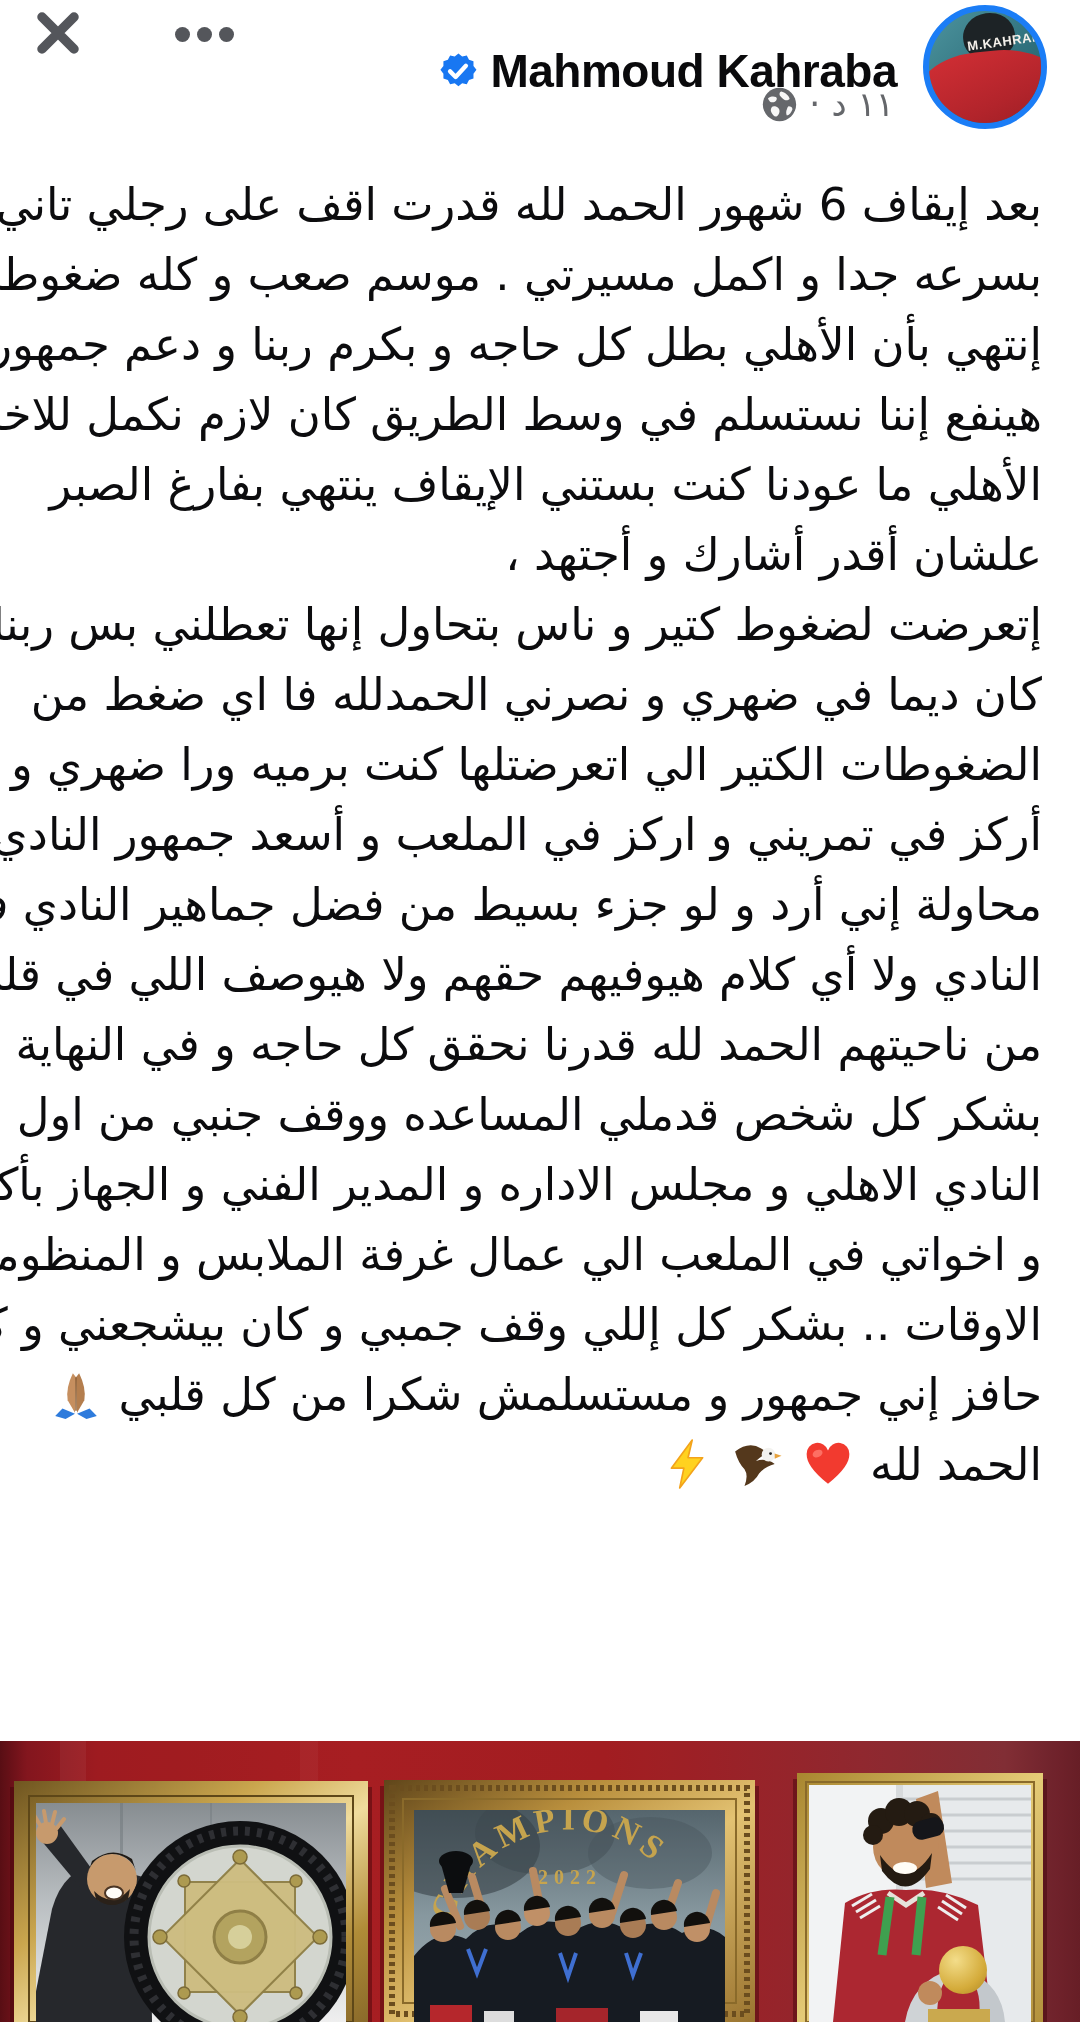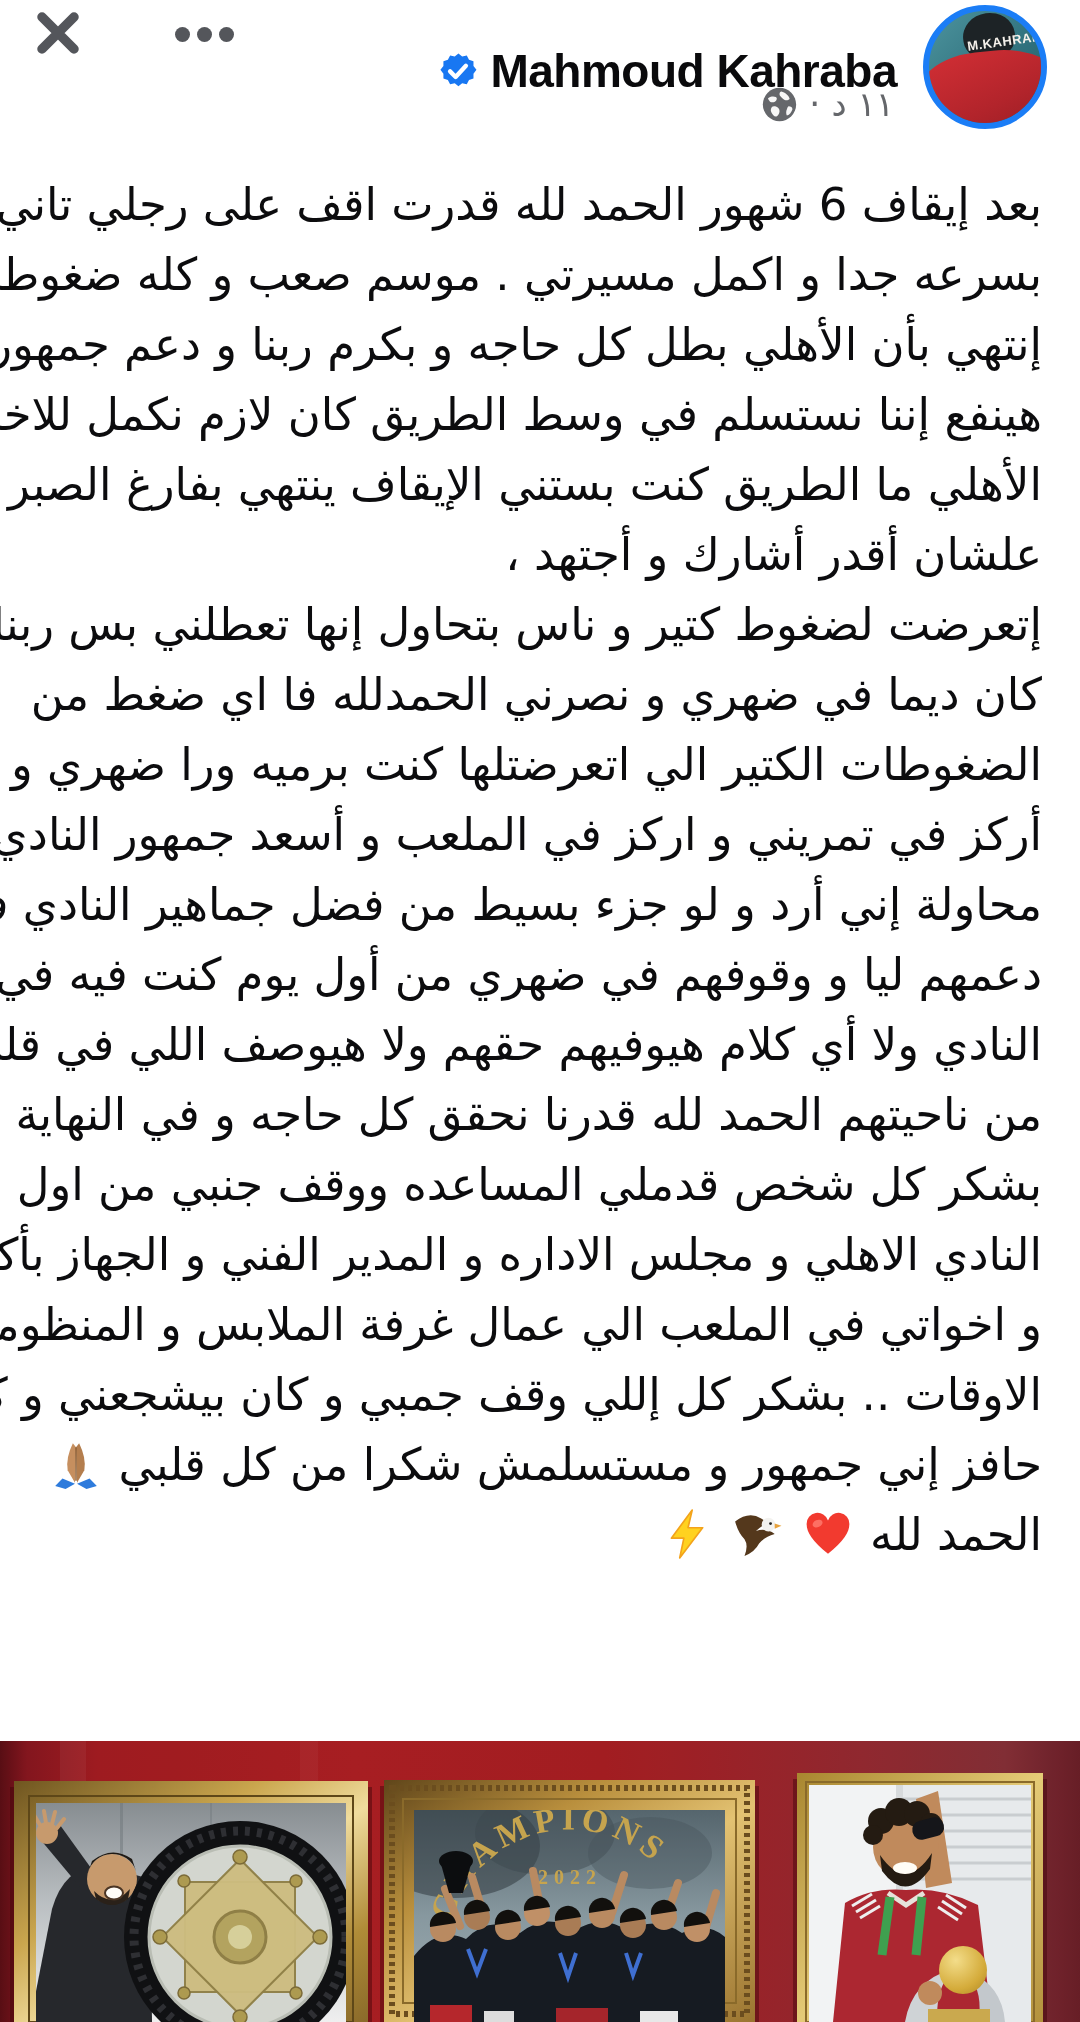--- a/index.html
+++ b/index.html
@@ -79,28 +79,27 @@
       <path fill="#ffffff" d="M30 22c2 0 4 1 4 3-1 3-3 6-6 7-1-2-1-5 0-7s1-3 2-3z" opacity=".95"></path>
     </svg>
   </span>
 </div>
 
 <div id="post-body" dir="rtl">
     <div class="pline"><span>بعد إيقاف 6 شهور الحمد لله قدرت اقف على رجلي تاني و</span></div>
     <div class="pline"><span>بسرعه جدا و اكمل مسيرتي .  موسم صعب و كله ضغوطات</span></div>
     <div class="pline"><span>إنتهي بأن الأهلي بطل كل حاجه و بكرم ربنا و دعم جمهور</span></div>
     <div class="pline"><span>هينفع إننا نستسلم في وسط الطريق كان لازم نكمل للاخر زي</span></div>
-    <div class="pline"><span>الأهلي ما الطريق كنت بستني الإيقاف ينتهي بفارغ الصبر</span></div>
+    <div class="pline"><span>الأهلي ما عودنا كنت بستني الإيقاف ينتهي بفارغ الصبر</span></div>
     <div class="pline"><span>علشان أقدر أشارك و أجتهد ،</span></div>
     <div class="pline"><span>إتعرضت لضغوط كتير و ناس بتحاول إنها تعطلني بس ربنا</span></div>
     <div class="pline"><span>كان ديما في ضهري و نصرني الحمدلله فا اي ضغط من</span></div>
     <div class="pline"><span>الضغوطات الكتير الي اتعرضتلها كنت برميه ورا ضهري و</span></div>
     <div class="pline"><span>أركز في تمريني و اركز في الملعب  و أسعد جمهور النادي في</span></div>
     <div class="pline"><span>محاولة إني أرد و لو جزء بسيط من فضل جماهير النادي في</span></div>
-    <div class="pline"><span>دعمهم ليا و وقوفهم في ضهري من أول يوم كنت فيه في</span></div>
     <div class="pline"><span>النادي ولا أي كلام هيوفيهم حقهم ولا هيوصف اللي في قلبي</span></div>
     <div class="pline"><span>من ناحيتهم الحمد لله قدرنا نحقق كل حاجه و في النهاية</span></div>
     <div class="pline"><span>بشكر كل شخص قدملي المساعده ووقف جنبي من اول بيتي</span></div>
     <div class="pline"><span>النادي الاهلي و مجلس الاداره و المدير الفني و الجهاز بأكمله</span></div>
     <div class="pline"><span>و اخواتي في الملعب الي عمال غرفة الملابس و المنظومه</span></div>
     <div class="pline"><span>الاوقات .. بشكر كل إللي وقف جمبي و كان بيشجعني و كان</span></div>
     <div class="pline"><span>حافز إني جمهور و مستسلمش  شكرا من كل قلبي</span>
   <span class="emj">
     <svg viewBox="0 0 48 48">
       <polygon points="11,38 23,43 14,48 4,45" fill="#2e7bdc"></polygon>

